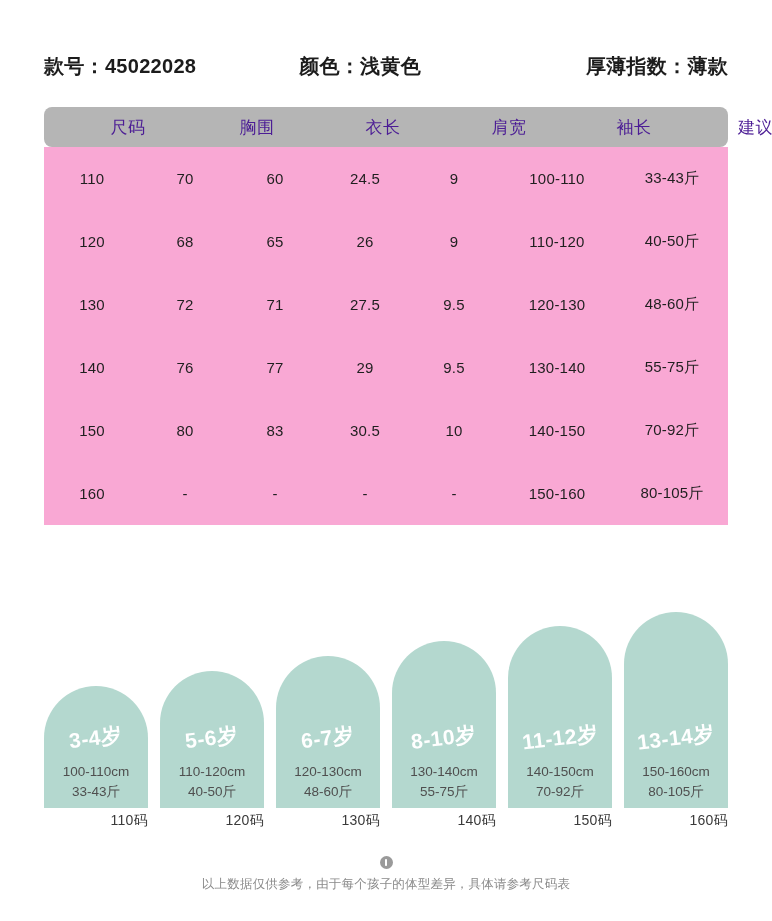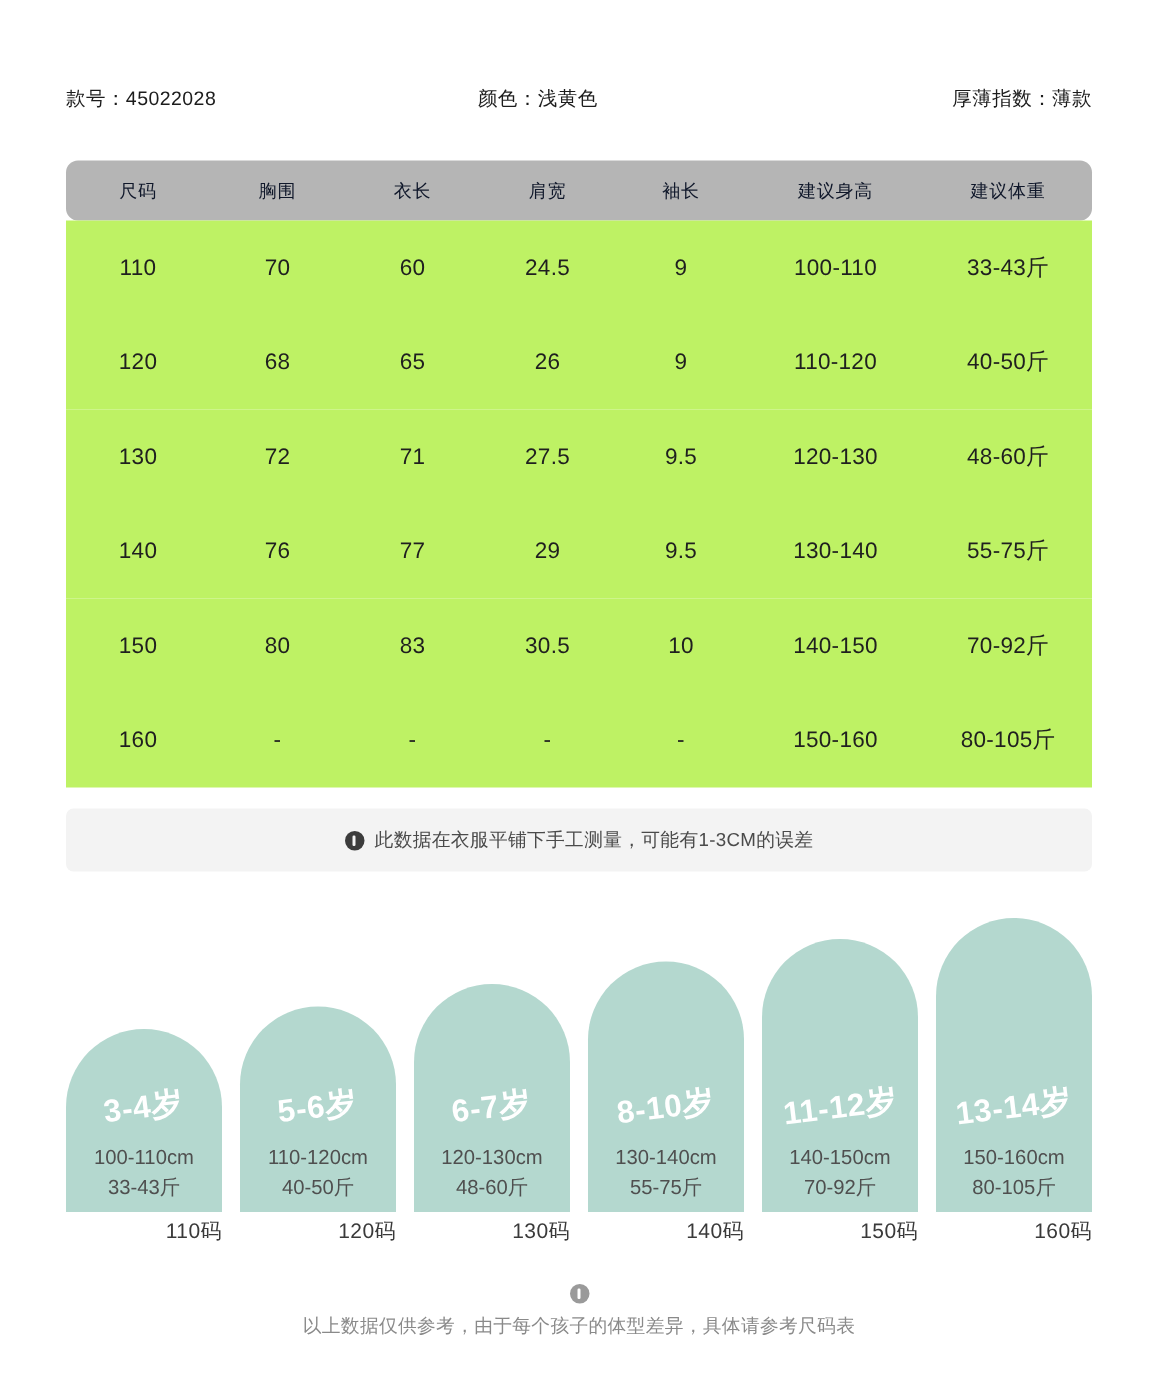--- a/index.html
+++ b/index.html
@@ -25,22 +25,22 @@
     position: absolute;
     left: 44px;
     top: 52px;
     width: 684px;
     height: 28px;
     display: flex;
     align-items: center;
     justify-content: space-between;
   }
   .info-item {
-    font-size: 13px;
-    font-weight: normal;
+    font-size: 20px;
+    font-weight: bold;
     color: #1c1c1c;
     letter-spacing: .3px;
     white-space: nowrap;
   }
   .info-item.mid { margin-right: 62px; }
 
   
   .table {
     position: absolute;
     left: 44px;
@@ -49,30 +49,31 @@
   }
 
   .thead {
     display: flex;
     align-items: center;
     height: 40px;
     background: #b5b5b5;
     border-radius: 8px;
   }
   .thead .cell {
-    color: #0f172a;
-    font-size: 12px;
+    color: #4c1d95;
+    font-size: 17px;
     letter-spacing: .5px;
+    margin-left: 36px;
   }
 
   .trow {
     display: flex;
     align-items: center;
     height: 63px;
-    background: #bef264;
+    background: #f9a8d4;
   }
   .trow .cell {
     color: #1f1f1f;
     font-size: 15px;
     letter-spacing: .2px;
   }
 
   
   .cell {
     text-align: center;
@@ -298,24 +299,20 @@
       <div class="cell c0">160</div>
       <div class="cell c1">-</div>
       <div class="cell c2">-</div>
       <div class="cell c3">-</div>
       <div class="cell c4">-</div>
       <div class="cell c5">150-160</div>
       <div class="cell c6">80-105斤</div>
     </div>
   </div>
 
-  <div class="note-bar">
-    <span class="warn-icon"></span>
-    <span class="note-text">此数据在衣服平铺下手工测量，可能有1-3CM的误差</span>
-  </div>
 
   <div class="arches">
 
     <div class="arch a1">
       <div class="age">3-4岁</div>
       <div class="ranges">
         <div class="height-range">100-110cm</div>
         <div class="weight-range">33-43斤</div>
       </div>
     </div>

